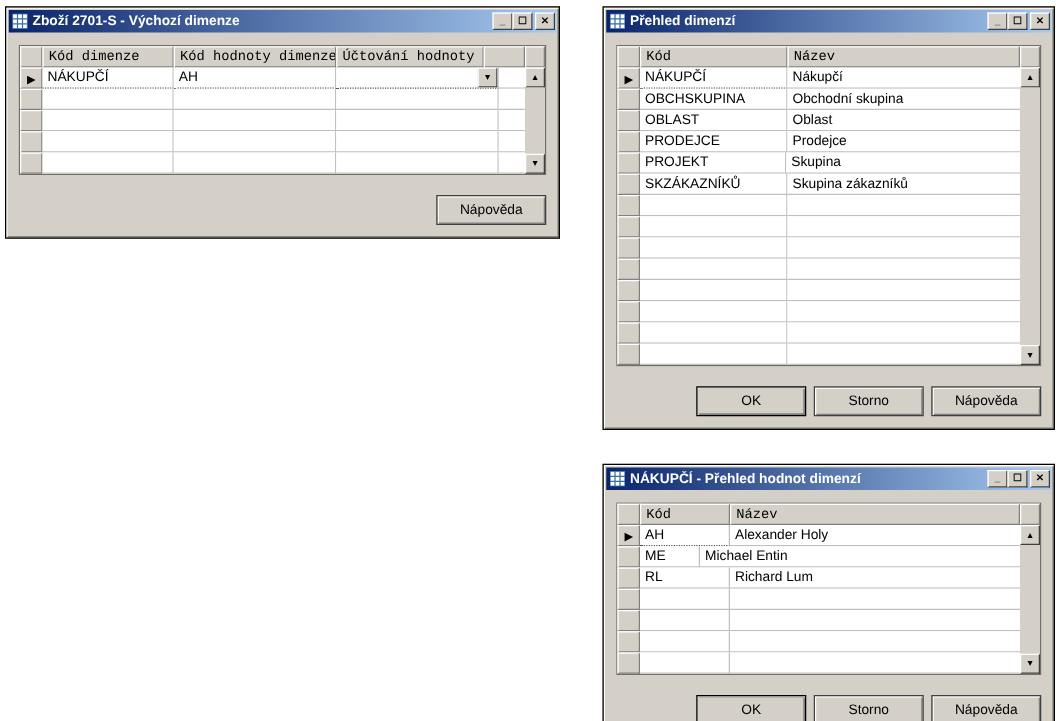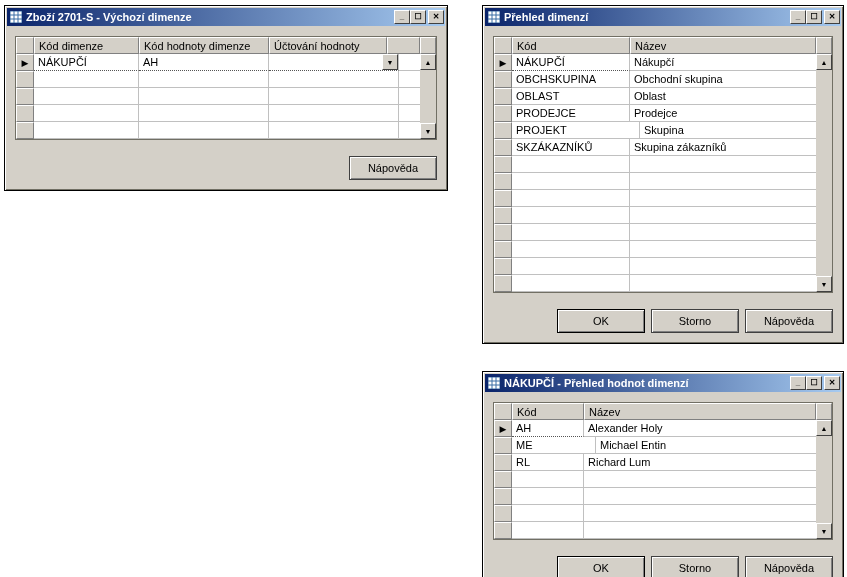--- a/index.html
+++ b/index.html
@@ -68,20 +68,21 @@
     border: 1px solid #716f64;
     background: #fff;
     box-shadow: inset 1px 1px 0 #404040;
   }
   .grid {
     display: flex;
     flex-direction: column;
   }
   .grid-head {
     display: flex;
+    font-family: Liberation Mono, monospace;
   }
   .hcell {
     background: #d4d0c8;
     border-right: 1px solid #808080;
     border-bottom: 1px solid #808080;
     border-top: 1px solid #fff;
     border-left: 1px solid #fff;
     height: 17px;
     line-height: 17px;
     padding: 0 4px;
@@ -315,21 +316,21 @@
             <div class="dcell" style="width:118px">OBLAST</div>
             <div class="dcell" style="flex:1">Oblast</div>
           </div>
         <div class="grid-row">
             <div class="rowsel"></div>
             <div class="dcell" style="width:118px">PRODEJCE</div>
             <div class="dcell" style="flex:1">Prodejce</div>
           </div>
         <div class="grid-row">
             <div class="rowsel"></div>
-            <div class="dcell" style="width:128px">PROJEKT</div>
+            <div class="dcell" style="width:117px">PROJEKT</div>
             <div class="dcell" style="flex:1">Skupina</div>
           </div>
         <div class="grid-row">
             <div class="rowsel"></div>
             <div class="dcell" style="width:118px">SKZÁKAZNÍKŮ</div>
             <div class="dcell" style="flex:1">Skupina zákazníků</div>
           </div>
         <div class="grid-row">
             <div class="rowsel"></div>
             <div class="dcell" style="width:118px"></div>
@@ -413,21 +414,21 @@
         <div class="hcell" style="width:16px;padding:0"></div>
       </div>
       <div class="gridbody">
         <div class="grid-row">
             <div class="rowsel">▶</div>
             <div class="dcell dashed" style="width:72px">AH</div>
             <div class="dcell" style="flex:1">Alexander Holy</div>
           </div>
         <div class="grid-row">
             <div class="rowsel"></div>
-            <div class="dcell" style="width:84px">ME</div>
+            <div class="dcell" style="width:48px">ME</div>
             <div class="dcell" style="flex:1">Michael Entin</div>
           </div>
         <div class="grid-row">
             <div class="rowsel"></div>
             <div class="dcell" style="width:72px">RL</div>
             <div class="dcell" style="flex:1">Richard Lum</div>
           </div>
         <div class="grid-row">
             <div class="rowsel"></div>
             <div class="dcell" style="width:72px"></div>

